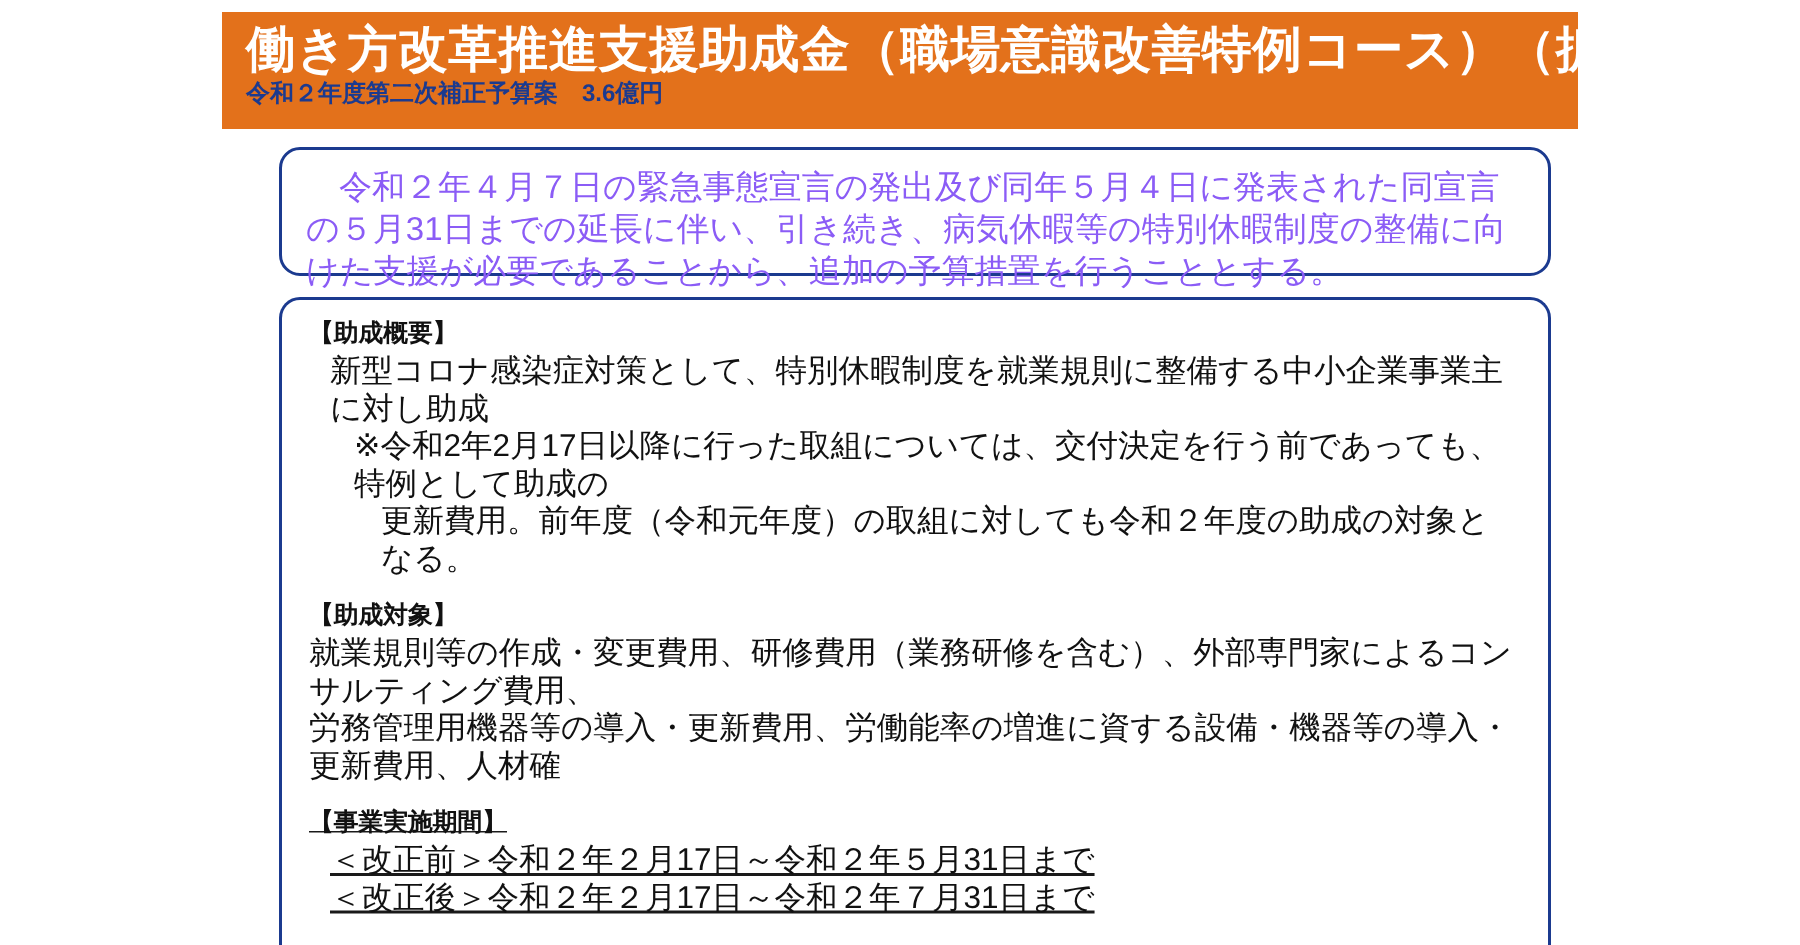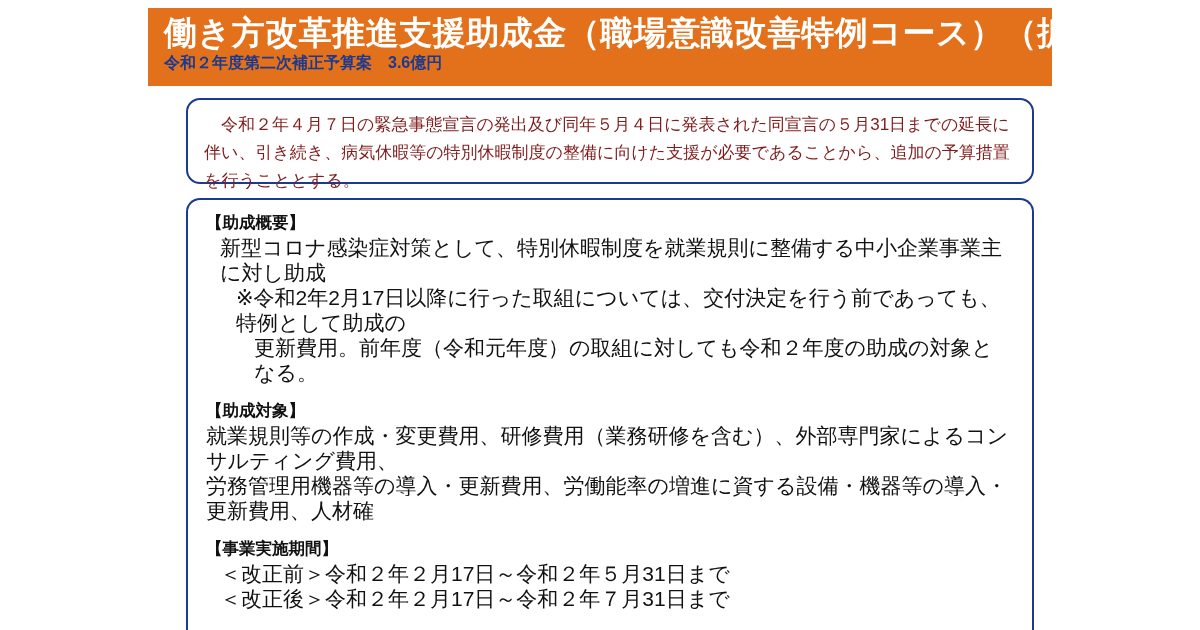--- a/index.html
+++ b/index.html
@@ -62,41 +62,41 @@
   }
 
   .box-intro {
     left: 186px;
     top: 98px;
     width: 848px;
     height: 86px;
     padding: 11px 18px 8px 16px;
   }
   .intro-text {
-    font-size: 17px;
+    font-size: 22px;
     line-height: 28px;
-    color: #7f1d1d;
+    color: #8b5cf6;
     text-indent: 1em;
   }
 
   .box-main {
     left: 186px;
     top: 198px;
     width: 848px;
     height: 550px;
     padding: 10px 18px 8px 18px;
     border-bottom-left-radius: 0;
     border-bottom-right-radius: 0;
     border-bottom: none;
   }
 
   .section {
     margin-bottom: 13px;
   }
-  .section:last-child { margin-bottom: 0; }
+  .section:last-child { margin-bottom: 0; text-decoration: underline; }
 
   .sec-head {
     font-size: 16.5px;
     font-weight: bold;
     line-height: 25px;
     color: #111111;
   }
   .sec-line {
     font-size: 21px;
     line-height: 25px;

